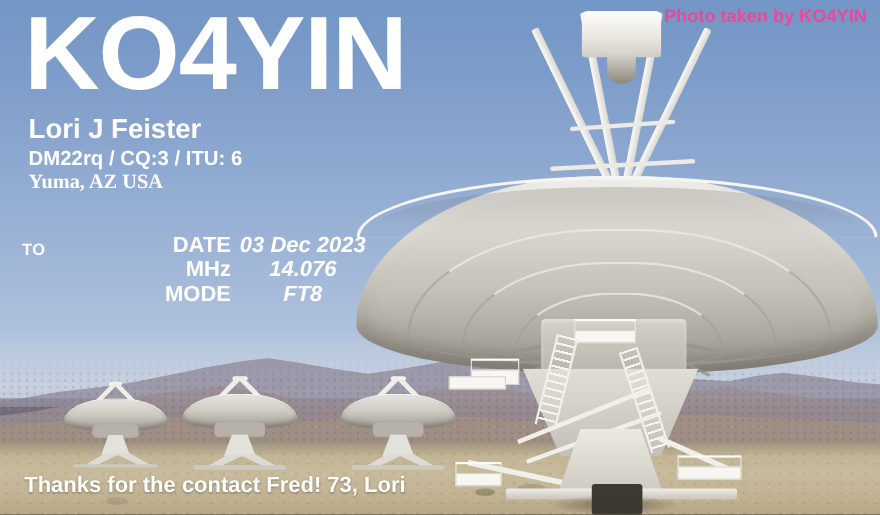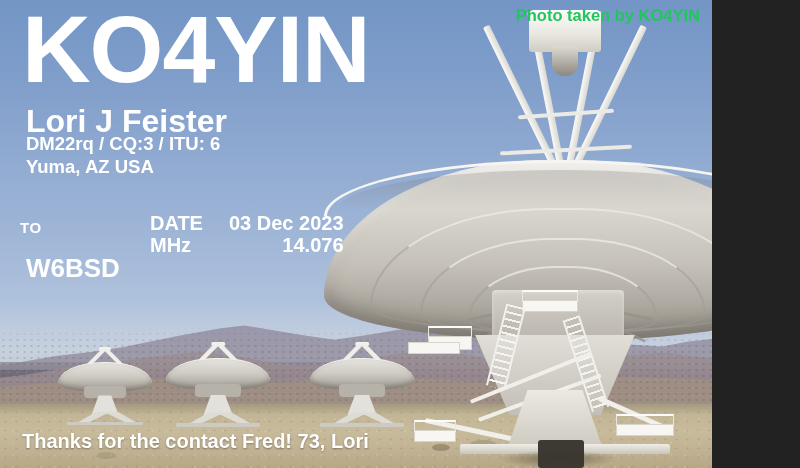--- a/index.html
+++ b/index.html
@@ -2,21 +2,21 @@
 <html><head>
 <meta charset="utf-8">
 <style>
   html, body {
     margin: 0;
     padding: 0;
     background: #222;
   }
   #card {
     position: relative;
-    width: 712px;
+    width: 800px;
     height: 468px;
     overflow: hidden;
     font-family: "Liberation Sans", sans-serif;
     -webkit-font-smoothing: antialiased;
   }
 
   
   .photo {
     position: absolute;
     inset: 0;
@@ -327,30 +327,30 @@
   .txt { position: absolute; color: #ffffff; }
   #callsign {
     left: 22px; top: 2px;
     font-size: 95px;
     font-weight: bold;
     letter-spacing: -1px;
     line-height: 1;
   }
   #op-name {
     left: 26px; top: 103px;
-    font-size: 32px;
+    font-size: 25px;
     font-weight: bold;
   }
   .addr {
     left: 26px;
     font-size: 18.5px;
     font-weight: bold;
   }
   #grid-line { top: 133px; }
-  #city-line { top: 156px; }
+  #city-line { top: 156px; font-family: Liberation Serif, serif; }
   #county-line { top: 179px; }
 
   #to-label {
     left: 20px; top: 219px;
     font-size: 15px;
     font-weight: bold;
     letter-spacing: .5px;
   }
   #to-call {
     left: 26px; top: 253px;
@@ -360,29 +360,29 @@
 
   #qso-table {
     position: absolute;
     left: 150px; top: 212px;
     font-size: 20px;
     font-weight: bold;
     color: #fff;
     border-collapse: collapse;
   }
   #qso-table td { padding: 0; line-height: 22.4px; white-space: nowrap; }
-  #qso-table td.lbl { text-align: left; padding-right: 26px; }
-  #qso-table td.val { text-align: right; }
+  #qso-table td.lbl { text-align: right; padding-right: 8px; }
+  #qso-table td.val { text-align: center; font-style: italic; }
 
   #photo-credit {
     right: 12px; top: 5px;
     text-align: center;
     font-size: 16.5px;
     font-weight: bold;
-    color: #22c55e;
+    color: #ec4899;
     line-height: 20px;
   }
   #thanks {
     left: 22px; top: 430px;
     font-size: 20px;
     font-weight: bold;
     color: #ffffff;
     text-shadow: 0 1px 2px rgba(60,50,35,.45);
   }
 </style>
@@ -510,32 +510,35 @@
 
   <div class="txt" id="op-name">Lori J Feister</div>
 
   <div class="txt addr" id="grid-line">DM22rq / CQ:3 / ITU: 6</div>
 
   <div class="txt addr" id="city-line">Yuma, AZ USA</div>
 
 
   <div class="txt" id="to-label">TO</div>
 
-  <div class="txt" id="to-call">W6BSD</div>
 
   <table id="qso-table">
     <tbody>
       <tr>
         <td class="lbl">DATE</td>
         <td class="val">03 Dec 2023</td>
       </tr>
       <tr>
         <td class="lbl">MHz</td>
         <td class="val">14.076</td>
       </tr>
+      <tr>
+        <td class="lbl">MODE</td>
+        <td class="val">FT8</td>
+      </tr>
     </tbody>
   </table>
 
   <div class="txt" id="photo-credit">
     <div>Photo taken by KO4YIN</div>
   </div>
 
   <div class="txt" id="thanks">Thanks for the contact Fred! 73, Lori</div>
 
 </div>

